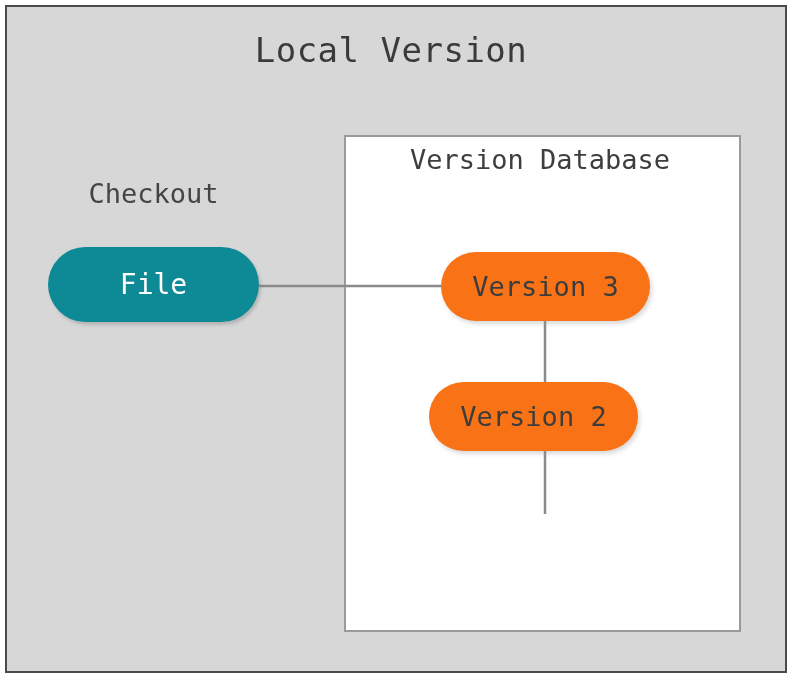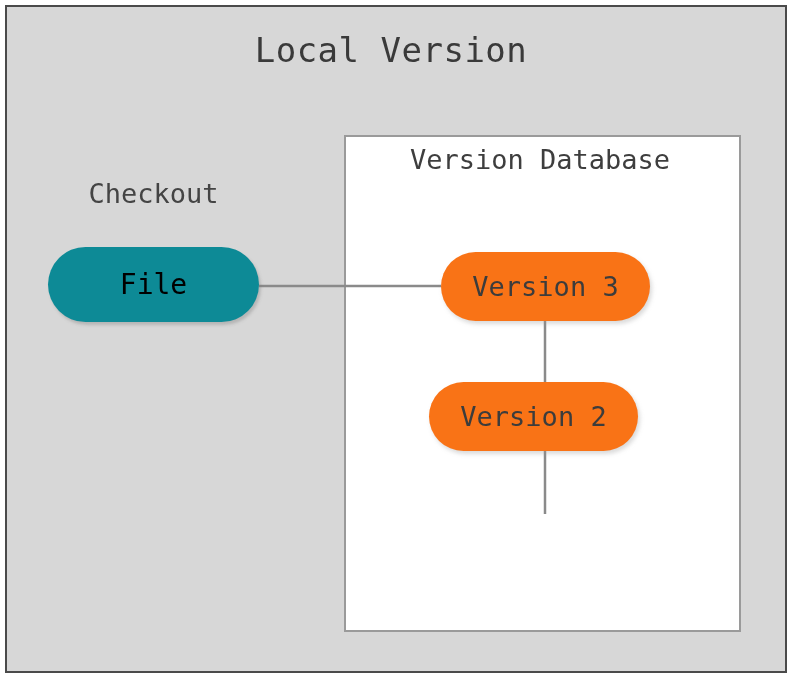--- a/index.html
+++ b/index.html
@@ -100,21 +100,21 @@
     white-space: nowrap;
     font-family: "DejaVu Sans Mono", "Liberation Mono", monospace;
   }
 
   .node-file {
     left: 48px;
     top: 247px;
     width: 211px;
     height: 75px;
     background: #0d8a96;
-    color: #000000;
+    color: #ffffff;
     font-size: 28px;
     box-shadow: 2px 3px 3px rgba(120,120,120,0.35);
   }
 
   .node-version {
     width: 209px;
     height: 69px;
     background: #f97316;
     color: #3c3c3c;
     font-size: 27px;

